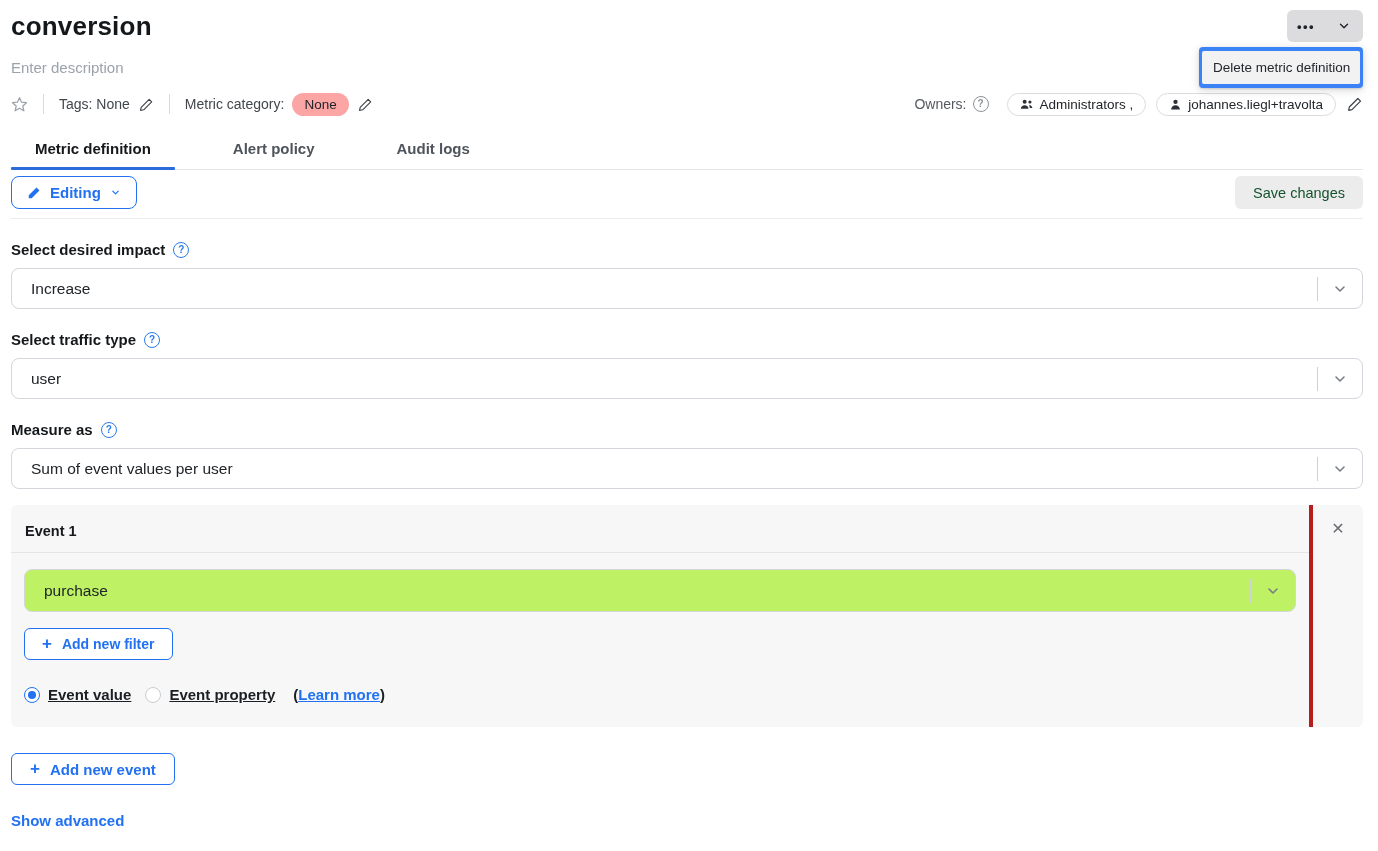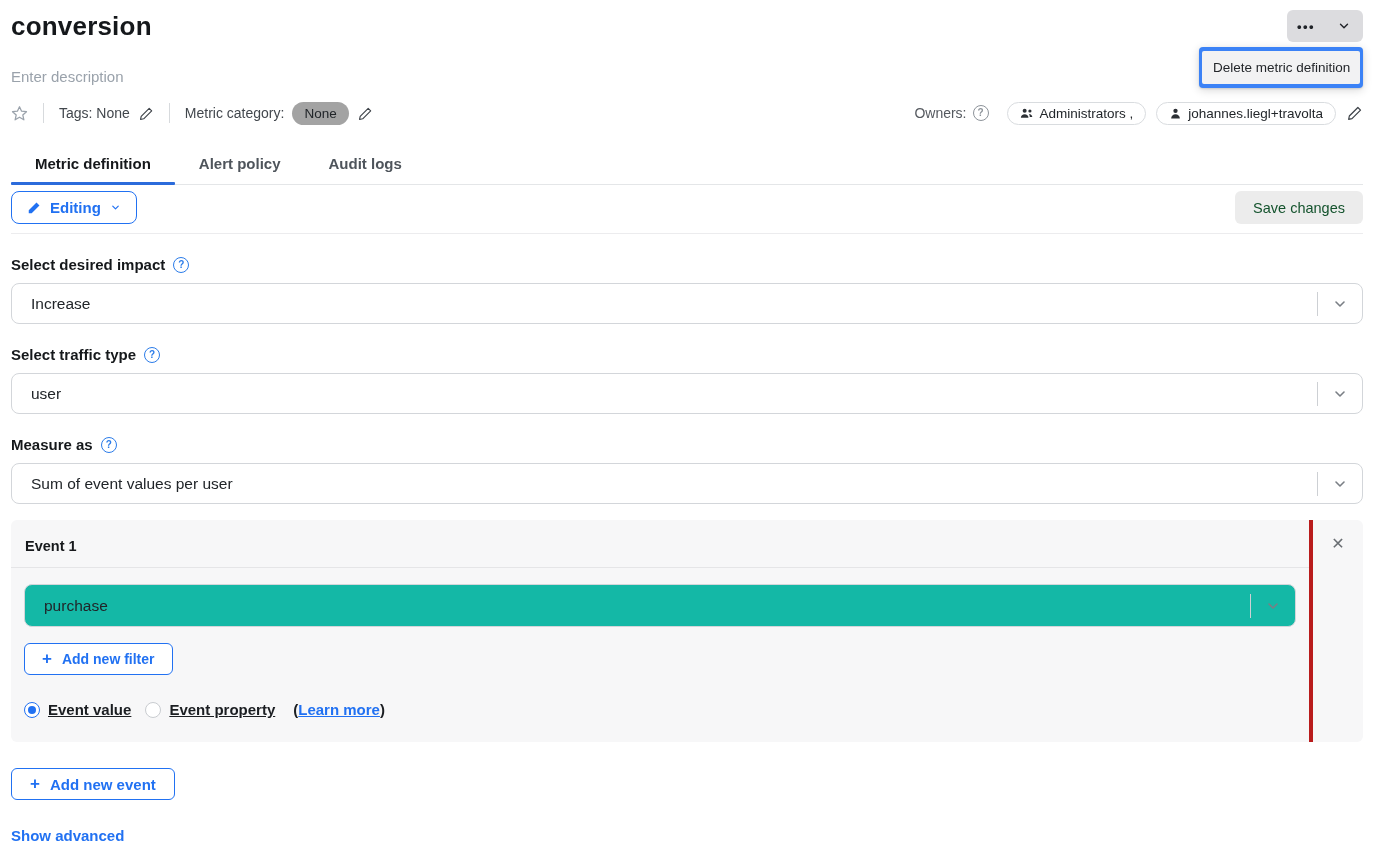--- a/index.html
+++ b/index.html
@@ -11,40 +11,40 @@
   .header-row { display: flex; justify-content: space-between; align-items: center; gap: 20px; }
   .title { font-size: 26px; font-weight: 700; letter-spacing: .2px; color: #15181b; }
   .more-wrap { position: relative; margin-top: 0; }
   .split-btn { display: flex; align-items: center; background: #dcdcdf; border-radius: 6px; height: 32px; width: 76px; }
   .split-btn .half { flex: 1; display: flex; align-items: center; justify-content: center; height: 100%; cursor: pointer; }
   .dots { font-size: 13px; font-weight: 700; letter-spacing: 1.5px; color: #202328; line-height: 1; }
   .menu { position: absolute; top: 37px; right: 0; width: 164px; background: #3b82f6; border-radius: 4px;
           box-shadow: 0 1px 2px rgba(0,0,0,.12), 0 2px 10px rgba(0,0,0,.16); padding: 4px 3px; z-index: 20; }
   .menu-item { background: #f2f2f3; border-radius: 2px; padding: 9px 11px; font-size: 13.5px; color: #24272b; white-space: nowrap; cursor: pointer; }
 
-  .description { margin-top: 26px; font-size: 15px; color: #9aa2ab; cursor: text; }
+  .description { margin-top: 17px; font-size: 15px; color: #9aa2ab; cursor: text; }
 
   .meta-row { margin-top: 16px; display: flex; justify-content: space-between; align-items: center; height: 24px; }
   .meta-left, .meta-right { display: flex; align-items: center; }
   .meta-sep { width: 1px; height: 20px; background: #d7dadd; margin: 0 15px; }
   .meta-text { font-size: 14px; color: #42474d; }
   .icon-btn { display: inline-flex; align-items: center; justify-content: center; cursor: pointer; background: none; border: none; }
   .star { color: #9aa2ab; }
   .pencil { color: #3c4147; margin-left: 9px; }
-  .pill-none { background: #a3a3a3; border-radius: 999px; padding: 4px 12px; font-size: 13.5px; color: #212529; margin-left: 8px; cursor: pointer; }
+  .pill-none { background: #fca5a5; border-radius: 999px; padding: 4px 12px; font-size: 13.5px; color: #212529; margin-left: 8px; cursor: pointer; }
   .help { display: inline-flex; align-items: center; justify-content: center; width: 16px; height: 16px; border-radius: 50%;
           border: 1.4px solid currentColor; font-size: 10px; font-weight: 700; line-height: 1; }
   .help.gray { color: #8d939a; margin: 0 8px 0 6px; }
   .help.blue { color: #2b7ce9; margin-left: 8px; }
   .owner-pill { display: inline-flex; align-items: center; gap: 6px; background: #fff; border: 1px solid #d9dcdf; border-radius: 999px;
                 padding: 3px 12px; font-size: 13.5px; color: #23272b; margin-left: 10px; cursor: pointer; white-space: nowrap; }
   .owner-pill svg { color: #2c3035; }
 
   
-  .tabbar { margin-top: 24px; display: flex; border-bottom: 1px solid #e4e6e8; }
+  .tabbar { margin-top: 18px; display: flex; border-bottom: 1px solid #e4e6e8; gap: 34px; }
   .tab { padding: 6px 24px 12px; font-size: 15px; font-weight: 600; color: #4e545b; cursor: pointer; position: relative; }
   .tab.active { font-weight: 700; color: #16181b; }
   .tab.active::after { content: ""; position: absolute; left: 0; right: 0; bottom: -1px; height: 3px; background: #2b6bdb; border-radius: 1px; }
 
   
   .toolbar { margin-top: 6px; display: flex; justify-content: space-between; align-items: center; }
   .btn-editing { display: inline-flex; align-items: center; gap: 9px; height: 33px; padding: 0 15px; background: #fff;
                  border: 1.5px solid #2171f2; border-radius: 8px; color: #2171f2; font-size: 15px; font-weight: 600; cursor: pointer; }
   .btn-save { height: 33px; padding: 0 18px; background: #ececec; border: none; border-radius: 6px; color: #14532d; font-size: 14.5px; cursor: default; }
   .rule { border: none; border-top: 1px solid #ececee; margin-top: 9px; }
@@ -55,21 +55,21 @@
             display: flex; align-items: center; cursor: pointer; }
   .select .value { flex: 1; padding-left: 19px; font-size: 15.5px; color: #212529; }
   .select .sep { width: 1px; height: 24px; background: #cdd0d4; }
   .select .chev { width: 44px; display: flex; align-items: center; justify-content: center; color: #7a7f85; }
 
   
   .event-card { margin-top: 16px; background: #f7f7f8; border-radius: 6px; display: flex; overflow: hidden; }
   .event-main { flex: 1; border-right: 4px solid #b91c1c; }
   .event-head { padding: 18px 14px 13px; font-size: 14.5px; font-weight: 700; color: #17191c; border-bottom: 1px solid #e5e5e7; }
   .event-body { padding: 16px 13px 20px; }
-  .event-card .select { background: #14b8a6; height: 43px; margin-top: 0; }
+  .event-card .select { background: #bef264; height: 43px; margin-top: 0; }
   .event-side { width: 50px; display: flex; justify-content: center; align-items: flex-start; padding-top: 16px; }
   .close-x { font-size: 16px; color: #6a6e73; cursor: pointer; line-height: 1; }
 
   .btn-outline-blue { display: inline-flex; align-items: center; gap: 10px; background: #fff; border: 1.5px solid #2171f2;
                       border-radius: 6px; color: #2171f2; font-weight: 600; cursor: pointer; }
   .btn-filter { margin-top: 16px; height: 32px; padding: 0 17px; font-size: 14px; }
   .btn-event { margin-top: 26px; height: 32px; padding: 0 18px; font-size: 15px; }
   .plus { font-size: 17px; font-weight: 600; line-height: 1; margin-top: -1px; }
 
   .radio-row { margin-top: 26px; margin-bottom: 4px; display: flex; align-items: center; font-size: 15px; font-weight: 700; color: #1b1e22; }

